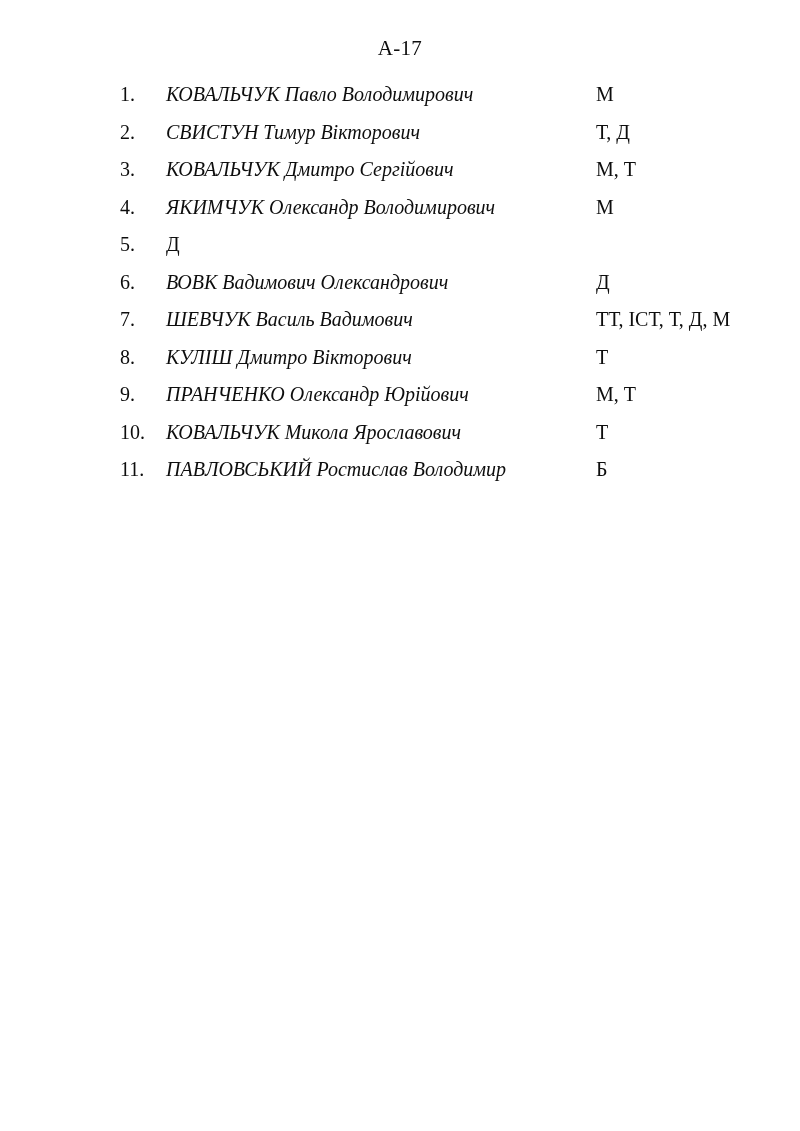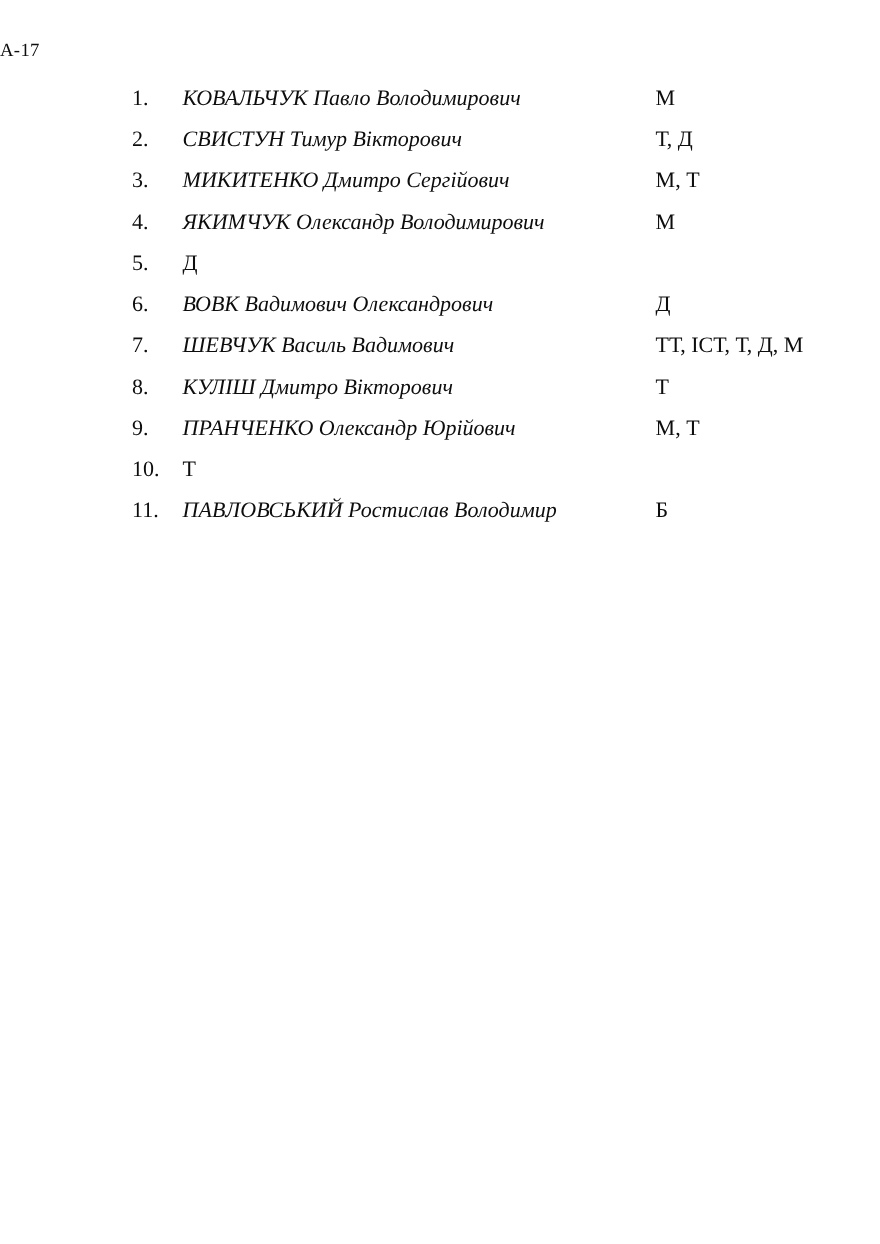--- a/index.html
+++ b/index.html
@@ -16,22 +16,22 @@
     overflow: hidden;
   }
   .page {
     width: 800px;
     height: 1131px;
     box-sizing: border-box;
     padding: 36px 0 0 0;
     position: relative;
   }
   .page-header {
-    text-align: left;
-    font-size: 17px;
+    text-align: center;
+    font-size: 21px;
     letter-spacing: 0.3px;
     margin: 0 0 22px 0;
     font-family: "Liberation Serif", "DejaVu Serif", serif;
   }
   .list {
     margin: 0;
     padding: 0;
     list-style: none;
   }
   .row {
@@ -76,21 +76,21 @@
     </li>
 
     <li class="row">
       <span class="row-num">2.</span>
       <span class="row-name">СВИСТУН Тимур Вікторович</span>
       <span class="row-codes">Т, Д</span>
     </li>
 
     <li class="row">
       <span class="row-num">3.</span>
-      <span class="row-name">МИКИТЕНКО Дмитро Сергійович</span>
+      <span class="row-name">КОВАЛЬЧУК Дмитро Сергійович</span>
       <span class="row-codes">М, Т</span>
     </li>
 
     <li class="row">
       <span class="row-num">4.</span>
       <span class="row-name">ЯКИМЧУК Олександр Володимирович</span>
       <span class="row-codes">М</span>
     </li>
 
     <li class="row">
@@ -117,20 +117,21 @@
     </li>
 
     <li class="row">
       <span class="row-num">9.</span>
       <span class="row-name">ПРАНЧЕНКО Олександр Юрійович</span>
       <span class="row-codes">М, Т</span>
     </li>
 
     <li class="row">
       <span class="row-num">10.</span>
+      <span class="row-name">КОВАЛЬЧУК Микола Ярославович</span>
       <span class="row-codes">Т</span>
     </li>
 
     <li class="row">
       <span class="row-num">11.</span>
       <span class="row-name">ПАВЛОВСЬКИЙ Ростислав Володимир</span>
       <span class="row-codes">Б</span>
     </li>
 
   </ul>

